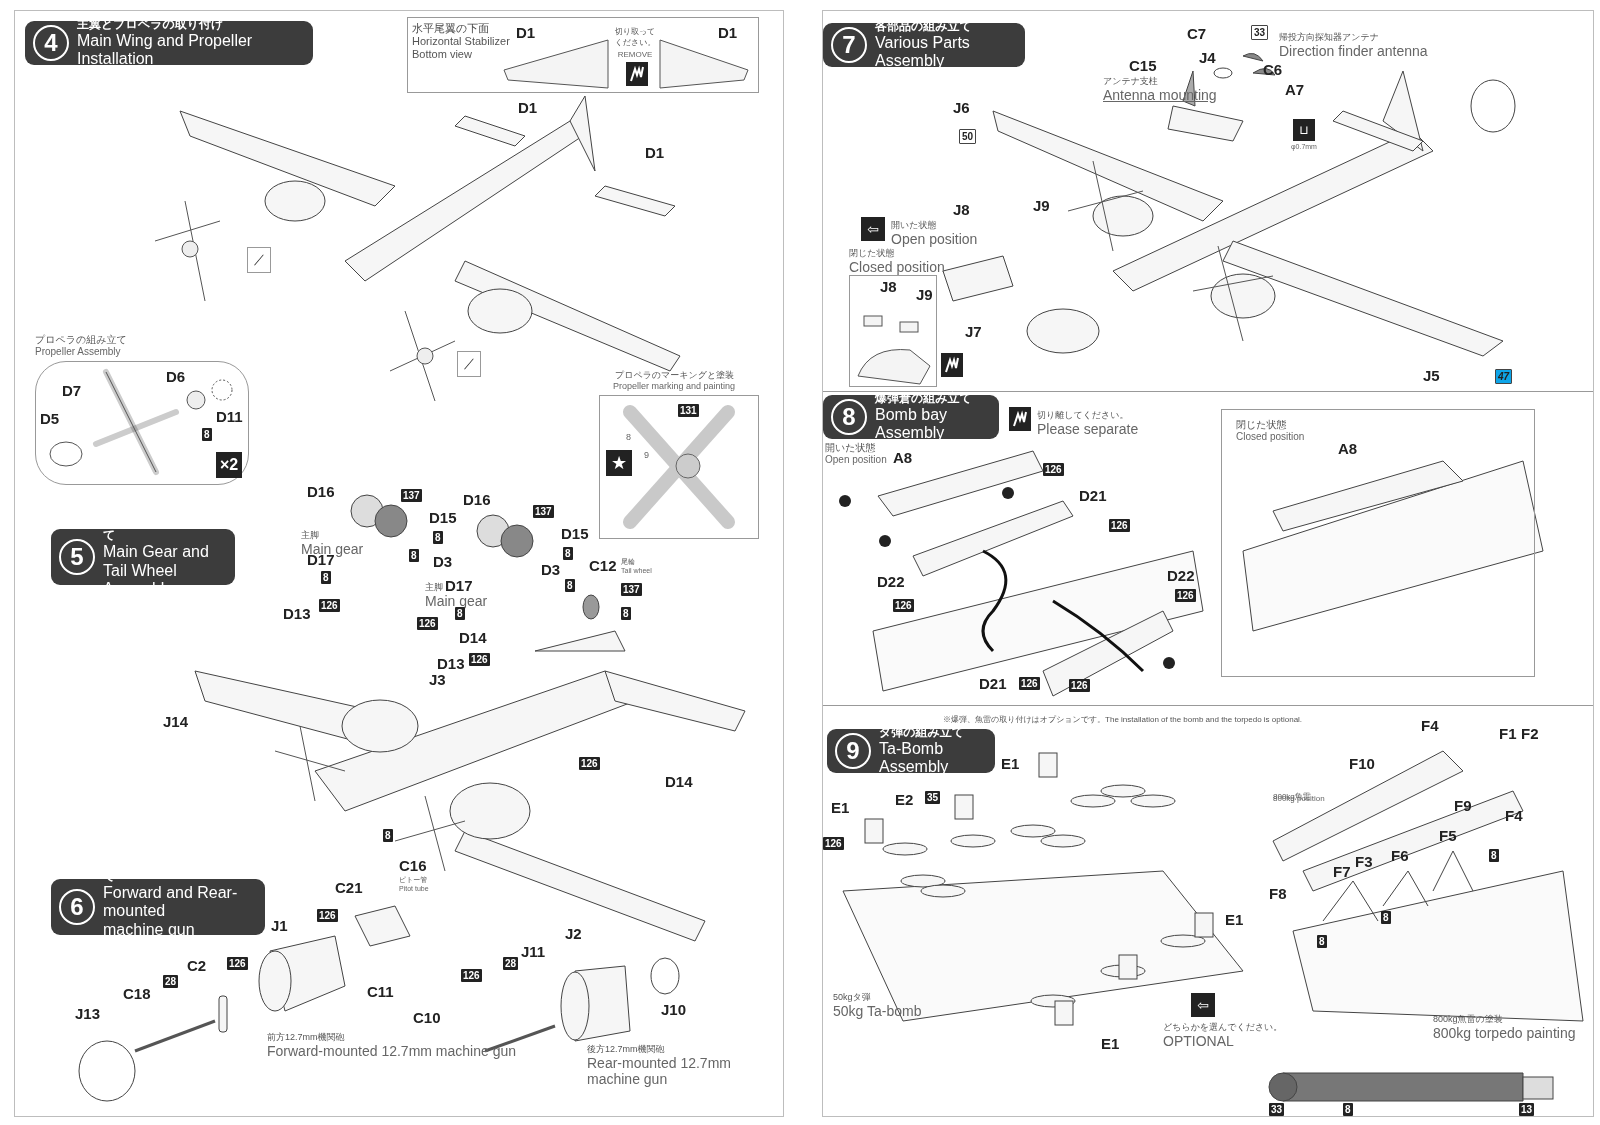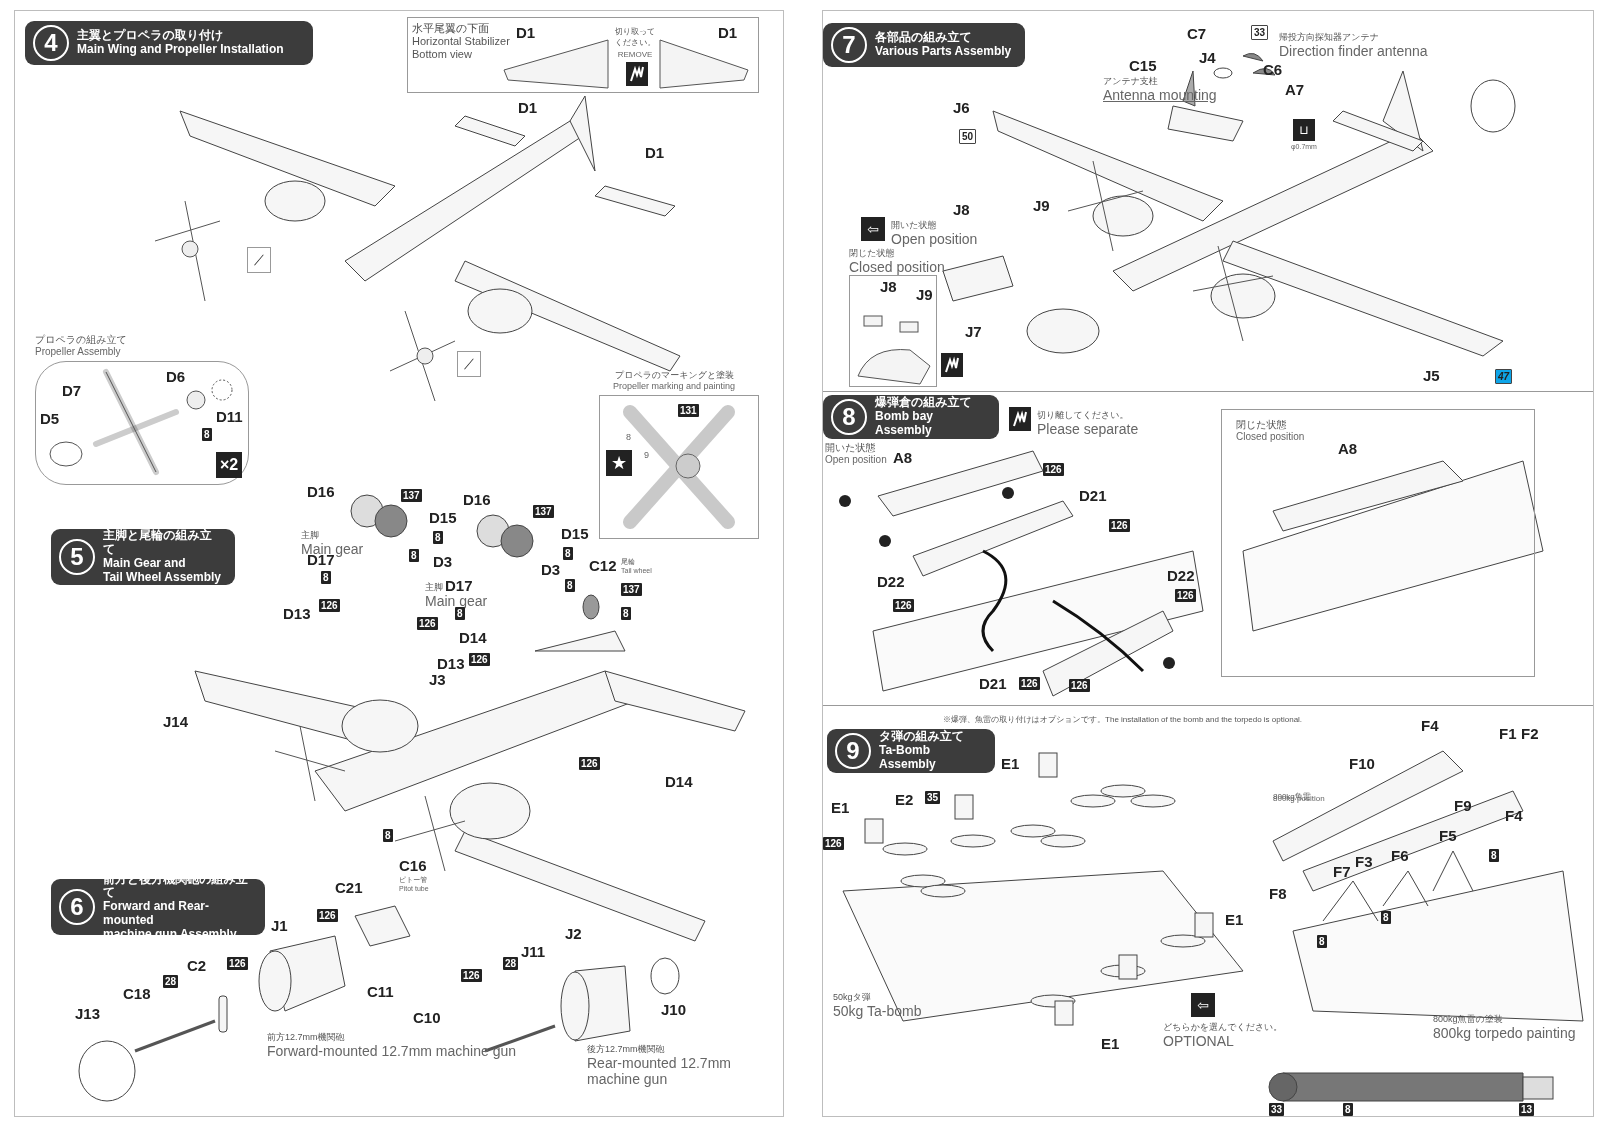--- a/index.html
+++ b/index.html
@@ -5,21 +5,21 @@
   html,body{margin:0;padding:0;background:#ffffff;}
   body{width:1600px;height:1125px;position:relative;overflow:hidden;font-family:"Liberation Sans",sans-serif;color:#222;}
   .page{position:absolute;top:10px;height:1105px;border:1px solid #bdbdbd;background:#fff;}
   #page-left{left:14px;width:768px;}
   #page-right{left:822px;width:770px;}
   .step-header{position:absolute;background:#3c3c3c;border-radius:9px;color:#fff;display:flex;align-items:center;padding:6px 12px 6px 8px;box-sizing:border-box;}
   .step-num{width:32px;height:32px;border:2px solid #fff;border-radius:50%;display:flex;align-items:center;justify-content:center;font-weight:bold;font-size:24px;margin-right:8px;flex-shrink:0;}
   .step-num.two{font-size:18px;letter-spacing:-1px;}
   .step-text{display:flex;flex-direction:column;line-height:1.15;}
   .step-jp{font-size:12px;font-weight:bold;}
-  .step-en{font-size:12px;font-weight:bold;}
+  .step-en{font-size:16px;font-weight:normal;}
   .part{position:absolute;font-weight:bold;font-size:15px;color:#222;}
   .paint{position:absolute;background:#222;color:#fff;font-size:10px;font-weight:bold;padding:0 2px;line-height:13px;border-radius:1px;}
   .note-jp{position:absolute;font-size:9px;color:#555;}
   .note-en{position:absolute;font-size:14px;color:#666;}
   .box{position:absolute;border:1px solid #999;background:#fff;}
   .icon-sq{position:absolute;background:#222;color:#fff;display:flex;align-items:center;justify-content:center;}
   svg.draw{position:absolute;left:0;top:0;overflow:visible;}
   .divider{position:absolute;background:#999;}
 </style>
 </head>

